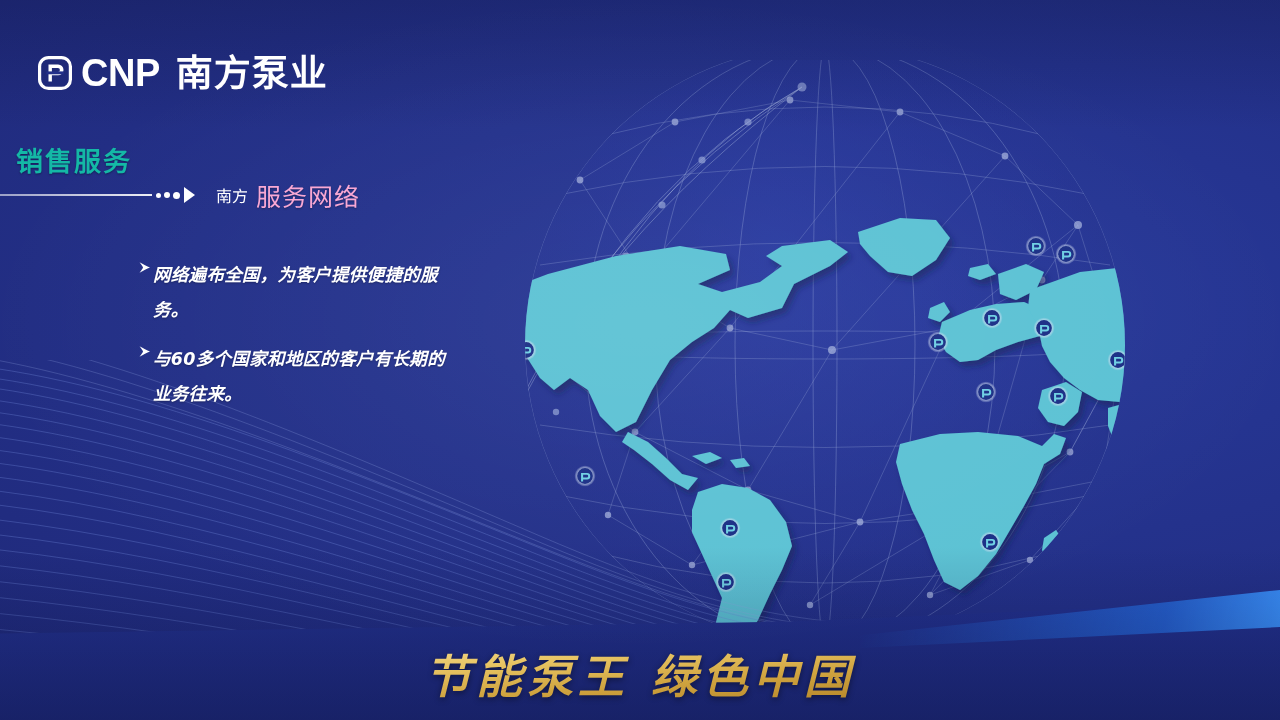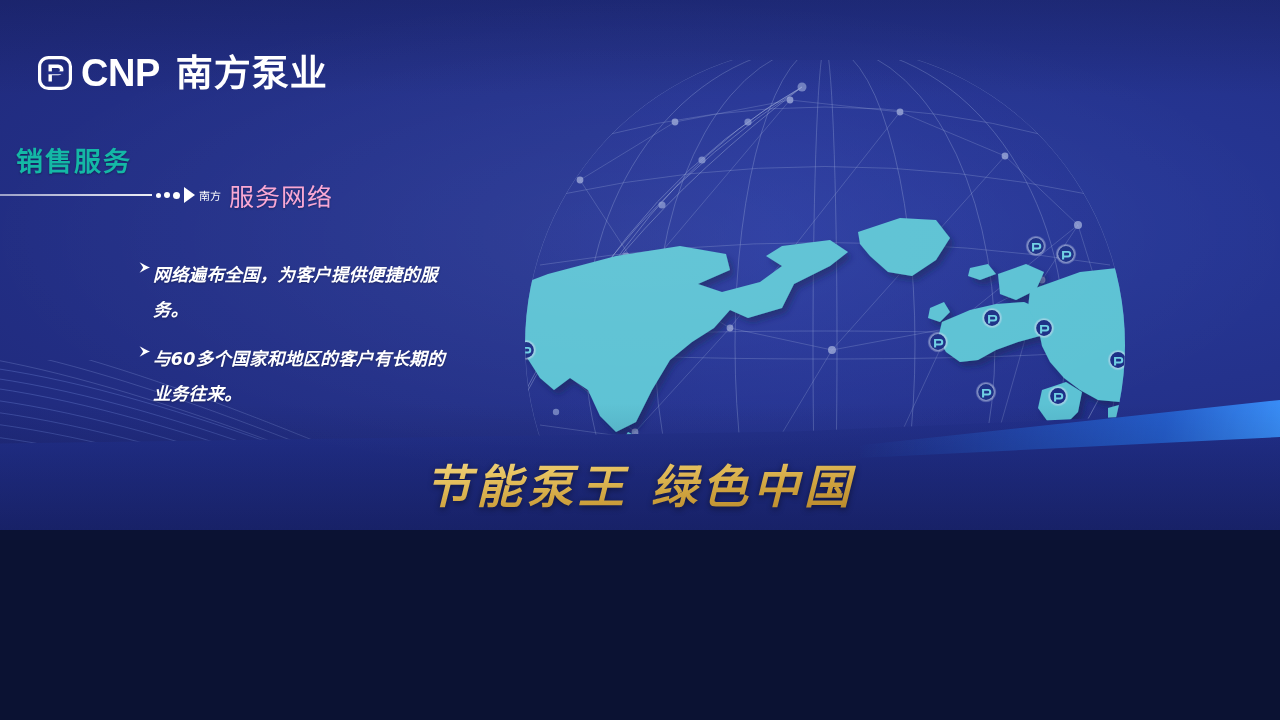--- a/index.html
+++ b/index.html
@@ -8,21 +8,21 @@
     padding: 0;
     background: #0b1233;
   }
   body {
     font-family: "Liberation Sans", "DejaVu Sans", sans-serif;
   }
 
   #slide {
     position: relative;
     width: 1280px;
-    height: 530px;
+    height: 720px;
     overflow: hidden;
     background: #23308a;
     user-select: none;
   }
 
   
   .bg-base {
     position: absolute;
     inset: 0;
     background:
@@ -151,23 +151,23 @@
   .tri {
     width: 0; height: 0;
     margin-left: 4px;
     border-left: 11px solid #ffffff;
     border-top: 8px solid transparent;
     border-bottom: 8px solid transparent;
     flex: 0 0 auto;
   }
   #sub-small {
     color: #ffffff;
-    font-size: 11px;
+    font-size: 16px;
     font-weight: 400;
-    margin-left: 4px;
+    margin-left: 21px;
     letter-spacing: 0px;
     font-family: "DejaVu Sans", "Liberation Sans", sans-serif;
   }
   #sub-large {
     color: #f9a8d4;
     font-size: 25px;
     font-weight: 400;
     margin-left: 8px;
     letter-spacing: 1px;
     font-family: "DejaVu Sans", "Liberation Sans", sans-serif;

